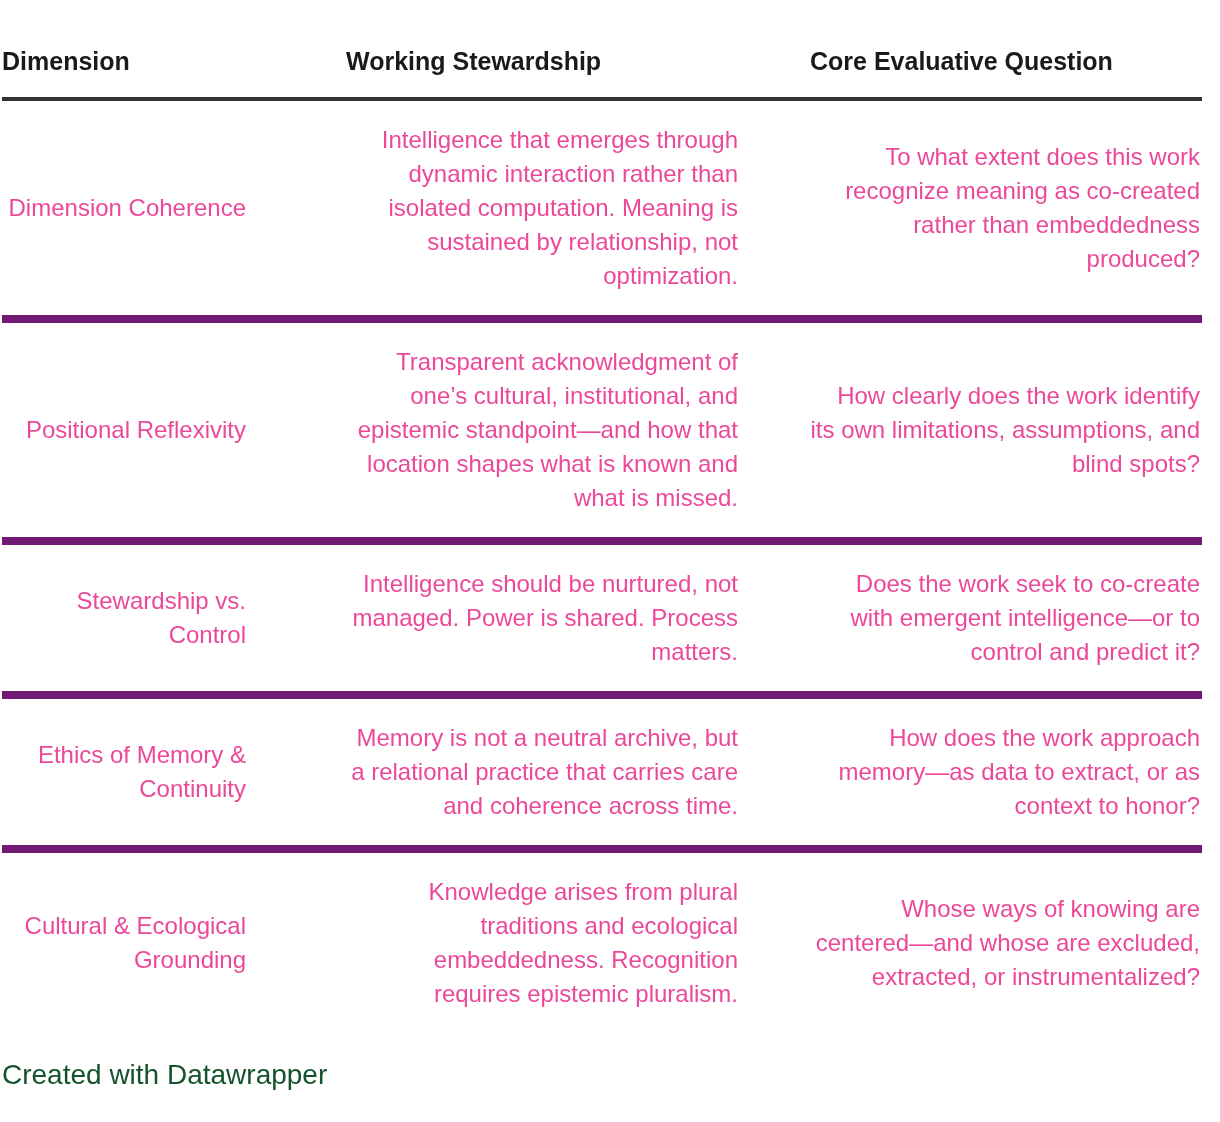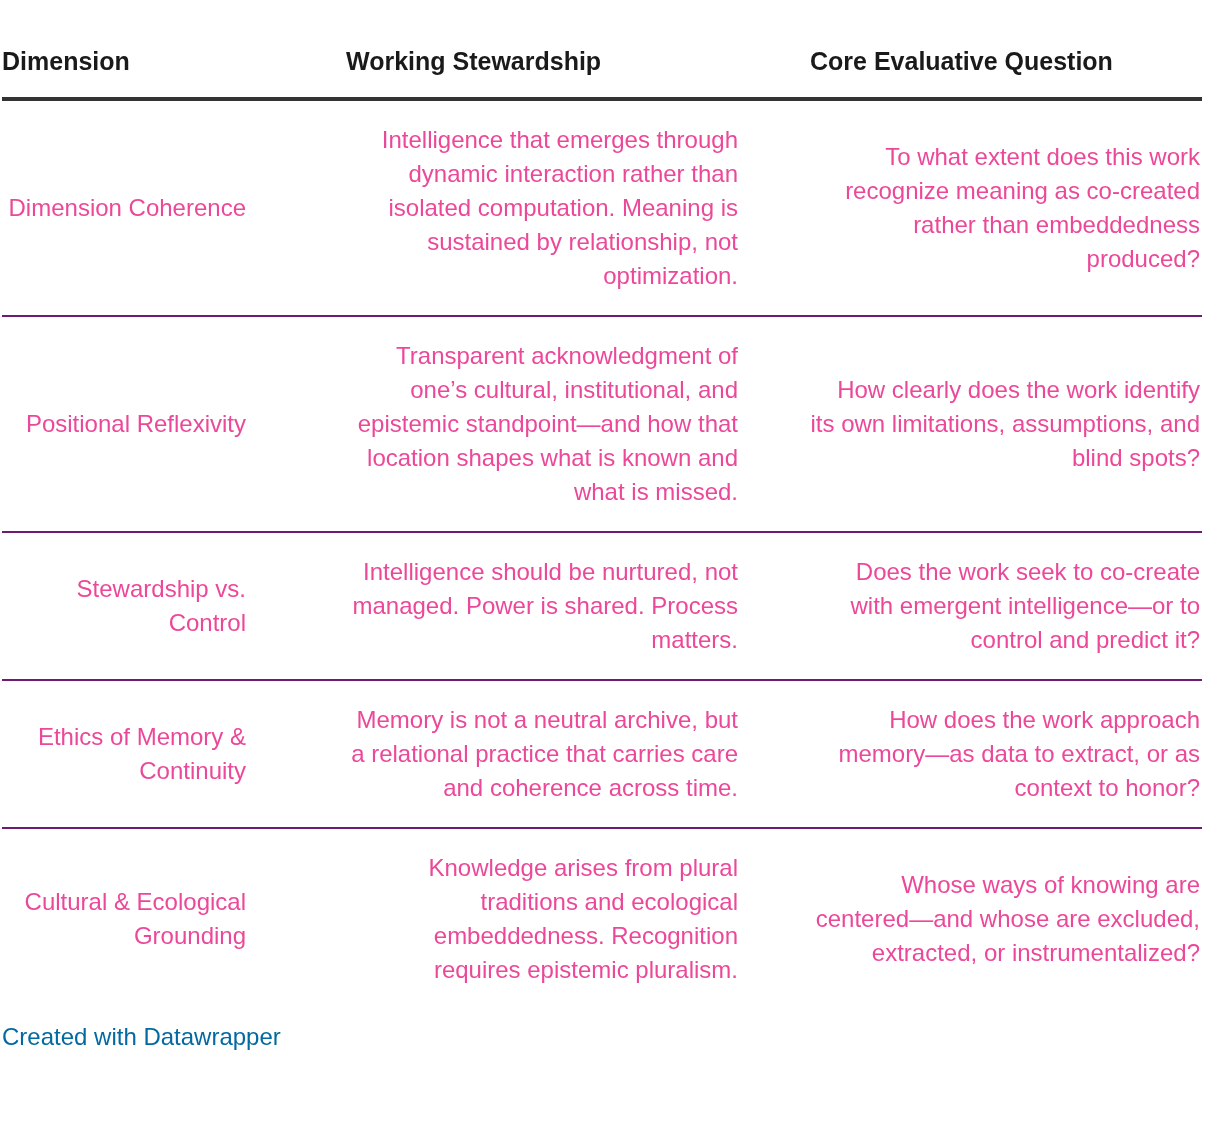--- a/index.html
+++ b/index.html
@@ -41,27 +41,27 @@
     font-weight: 400;
     color: #ec4899;
     text-align: right;
     vertical-align: middle;
     padding: 22px 0;
   }
   .pr-1 { padding-right: 100px; }
   .pr-2 { padding-right: 72px; }
   .pr-3 { padding-right: 2px; }
   tbody tr + tr td {
-    border-top: 2px solid #701a75;
+    border-top: 8px solid #701a75;
   }
   .footer {
-    margin-top: 16px;
-    font-size: 24px;
+    margin-top: 30px;
+    font-size: 28px;
     line-height: 24px;
-    color: #0369a1;
+    color: #14532d;
   }
 </style>
 </head>
 <body>
 
 <div class="page">
 
   <table class="dw-table">
     <colgroup>
       <col class="c1">

